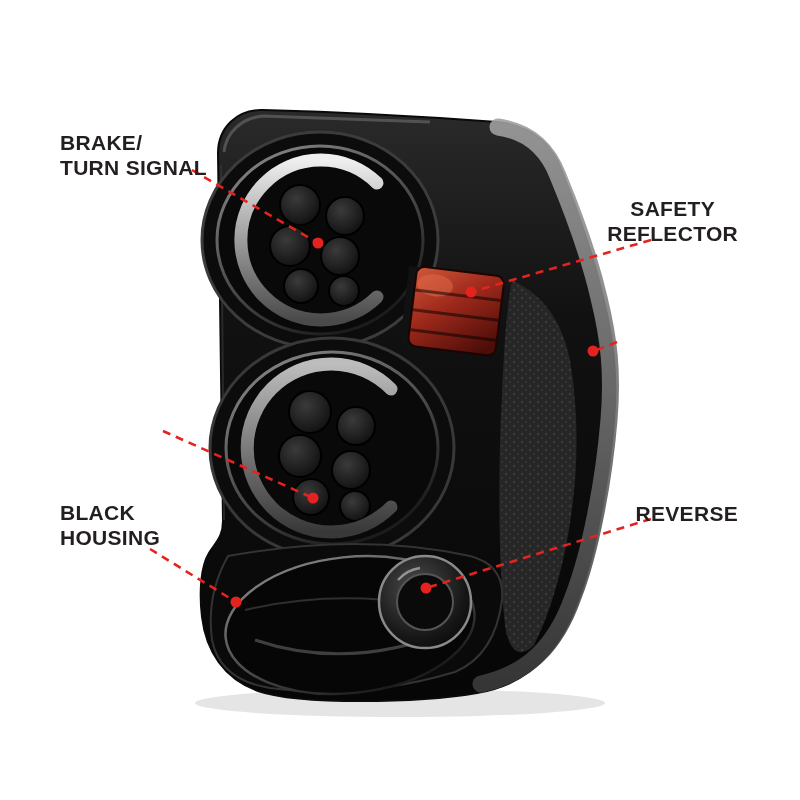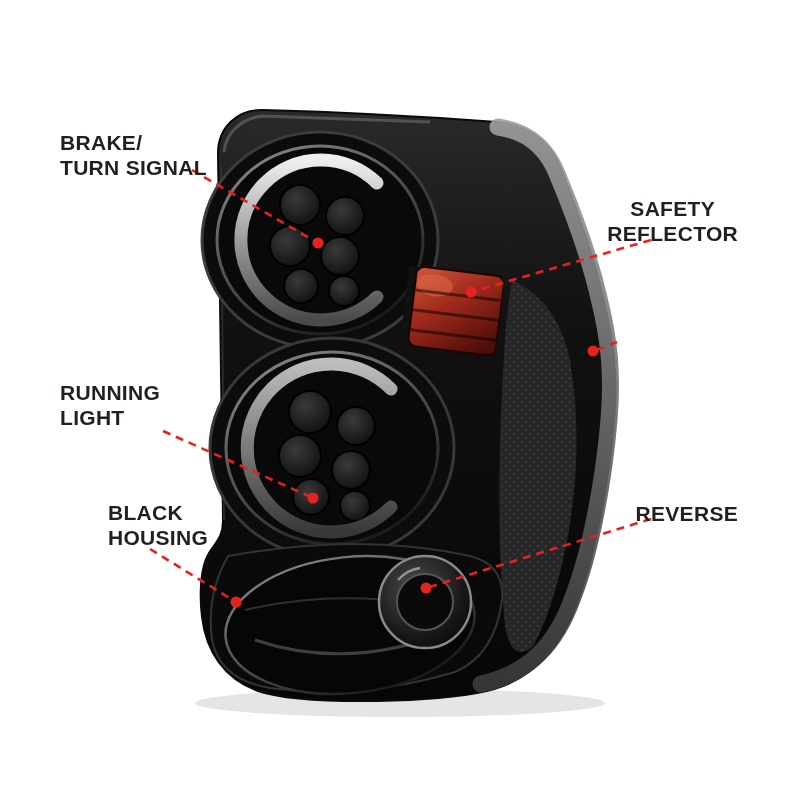--- a/index.html
+++ b/index.html
@@ -25,21 +25,21 @@
     color:#231f20;
     white-space:pre-line;
     text-transform:uppercase;
   }
   .callout.left{text-align:left;}
   .callout.right{text-align:center;}
   #label-brake{left:60px;top:131px;}
   #label-safety{right:62px;top:197px;}
   #label-smoke{right:62px;top:330px;}
   #label-running{left:60px;top:381px;}
-  #label-housing{left:60px;top:501px;margin-left:48px;}
+  #label-housing{left:60px;top:501px;}
   #label-reverse{right:62px;top:502px;}
 </style>
 </head>
 <body>
 
 <div class="stage">
 
   <svg class="artwork" viewBox="0 0 800 800" aria-hidden="true">
     <defs>
       <linearGradient id="gBody" x1="0" y1="0" x2="0" y2="1">
@@ -192,21 +192,19 @@
     </g>
   </svg>
 
   <div id="label-brake" class="callout left">BRAKE/
 TURN SIGNAL</div>
 
   <div id="label-safety" class="callout right">SAFETY
 REFLECTOR</div>
 
 
-  <div id="label-running" class="callout left">RUNNING
-LIGHT</div>
 
   <div id="label-housing" class="callout left">BLACK
 HOUSING</div>
 
   <div id="label-reverse" class="callout right">REVERSE</div>
 
 </div>
 
 </body></html>

